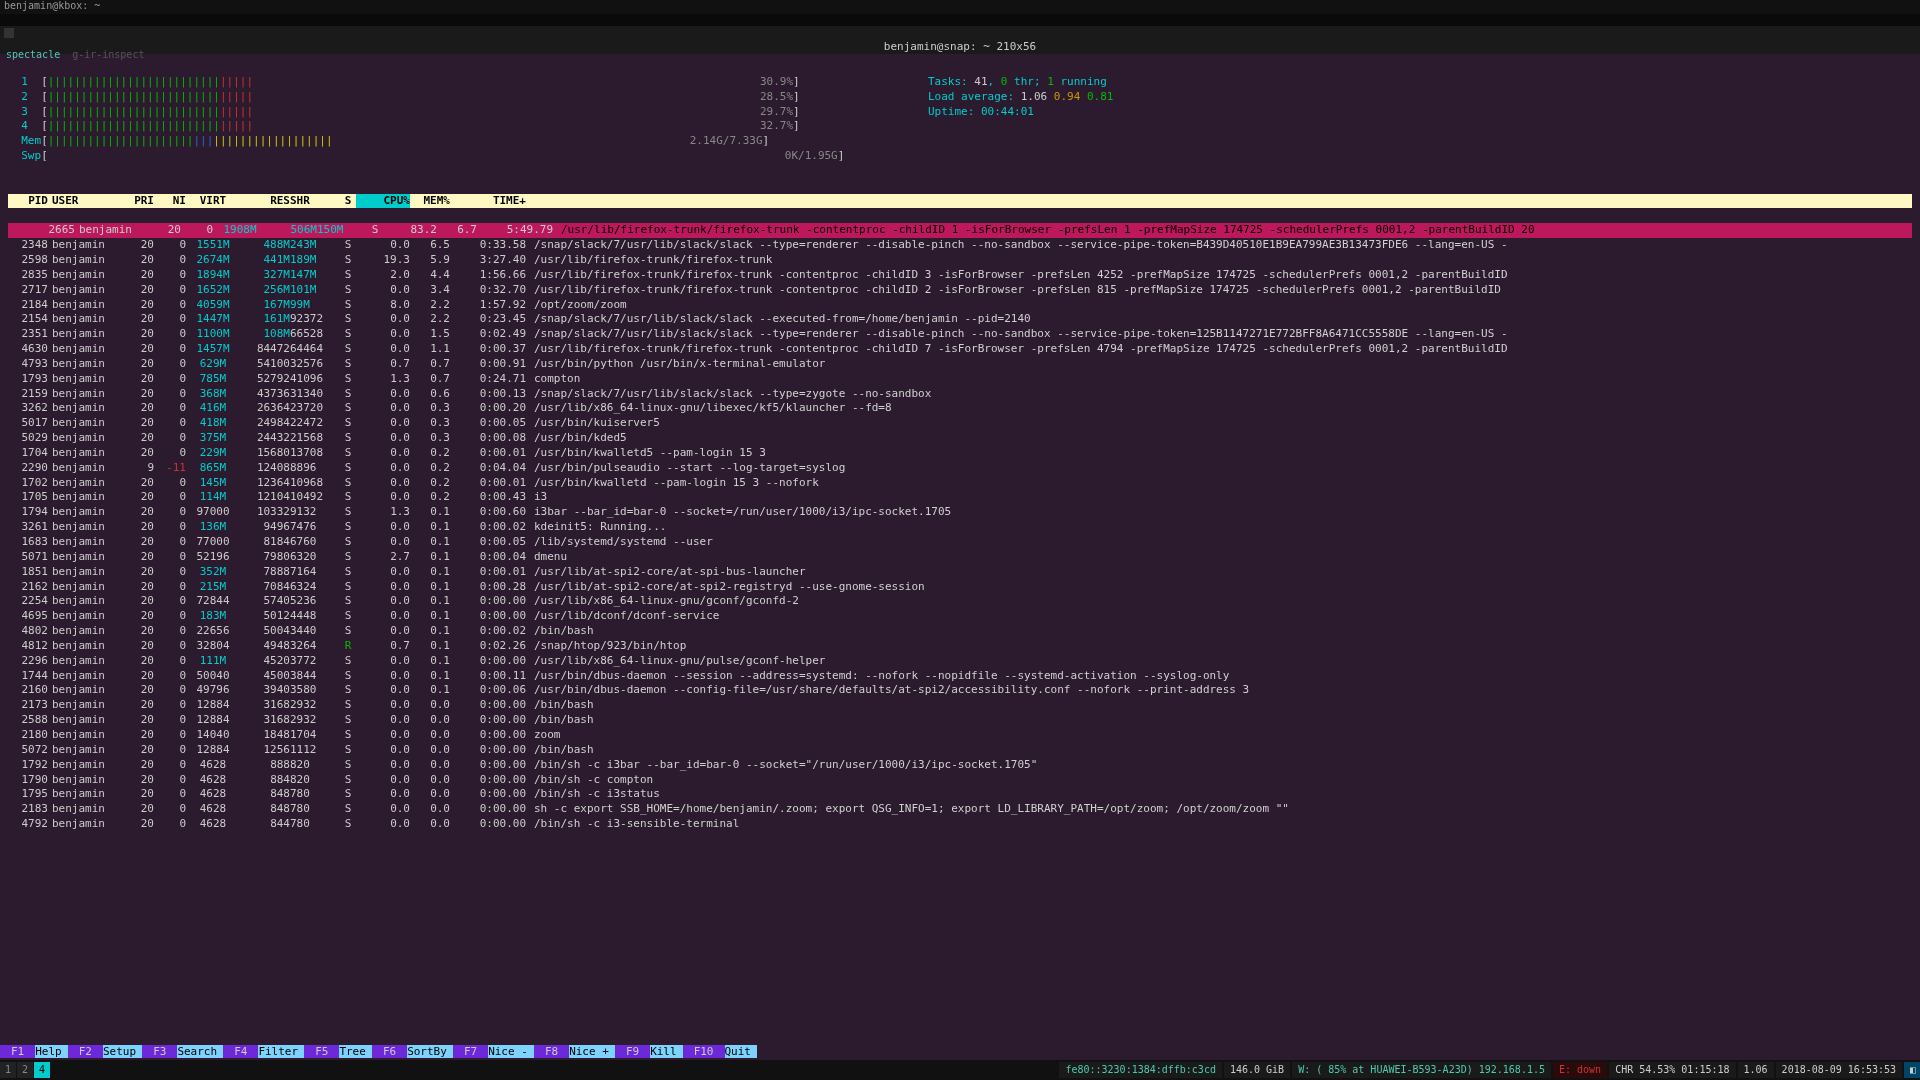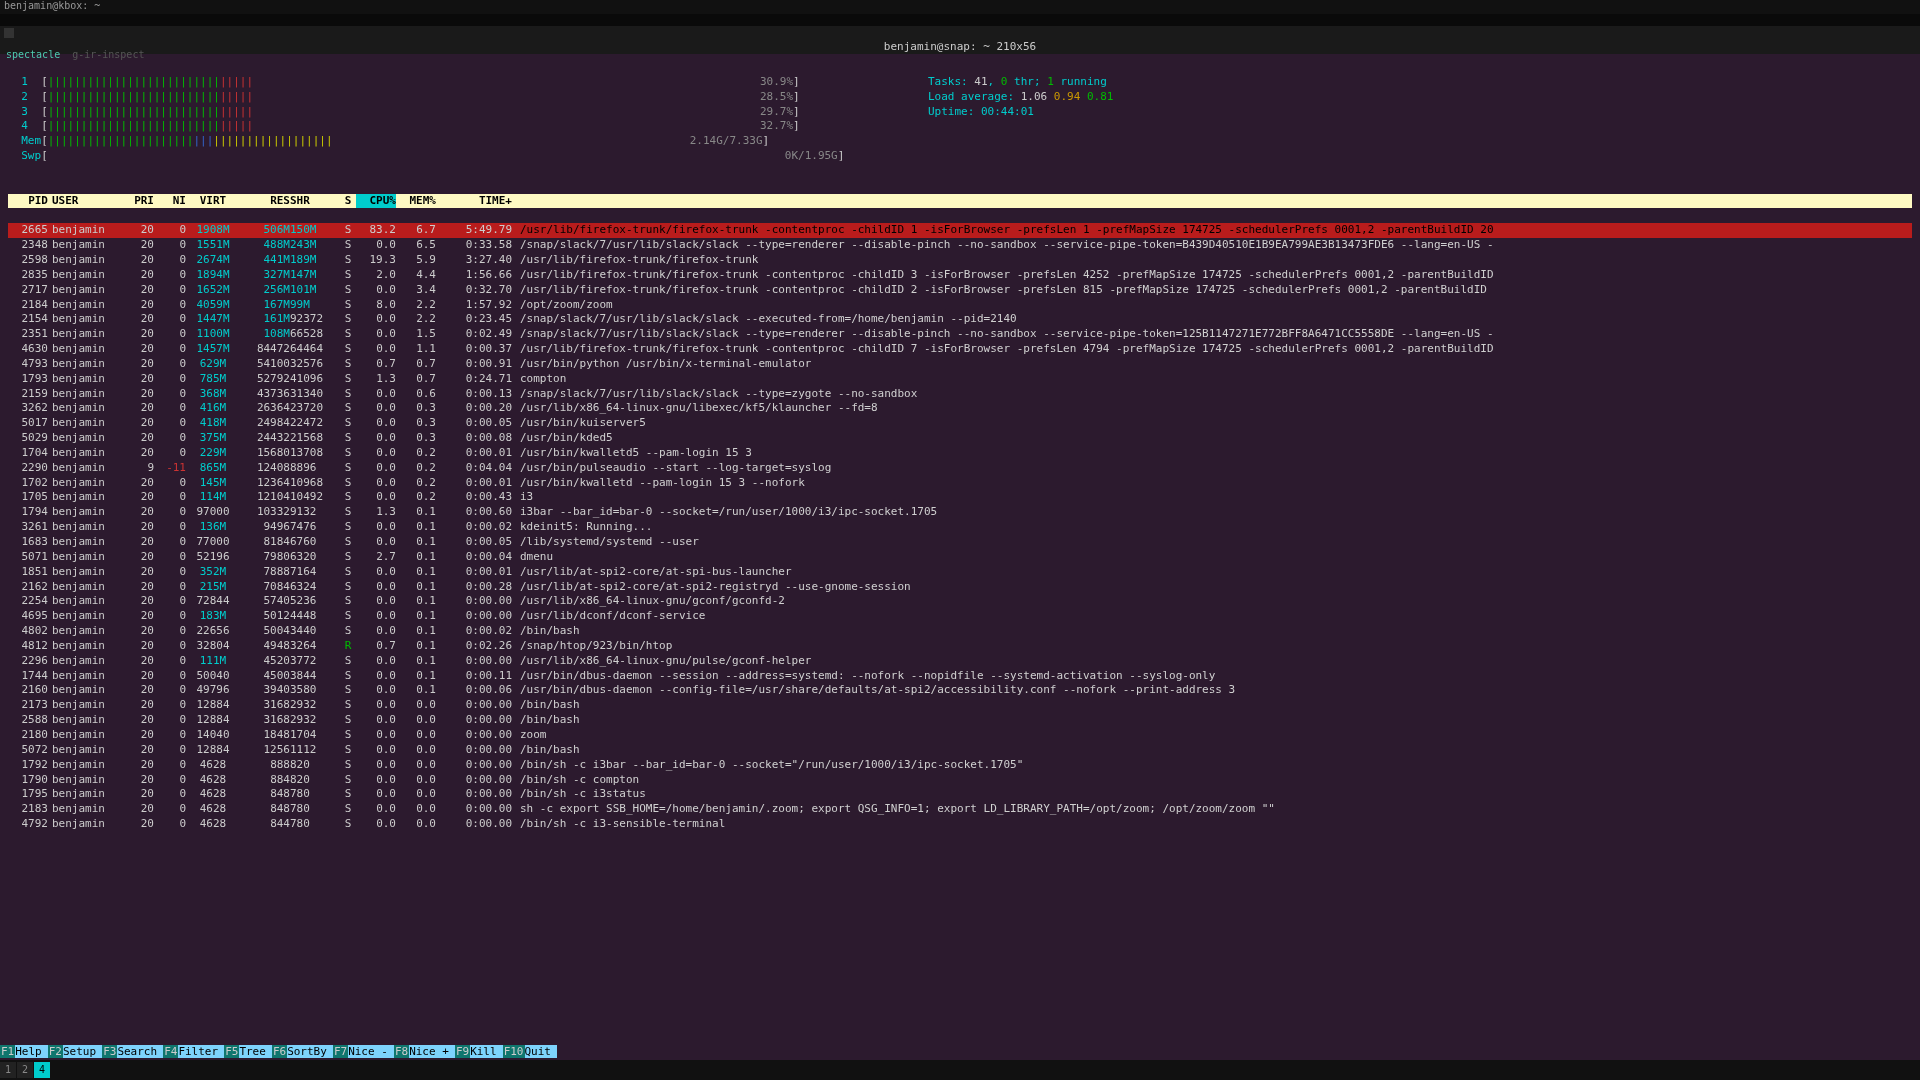--- a/index.html
+++ b/index.html
@@ -65,49 +65,49 @@
 .info-highlight { color: #0b0; }
 .info-warn { color: #c90; }
 .header-row {
   background: #fef9c3;
   color: #000;
   display: flex;
   font-weight: bold;
 }
 .header-row .sorted { background: #0cc; }
 .proc-row { display: flex; }
-.proc-row.selected { background: #b91c1c; color: #000; }
+.proc-row.selected { background: #be185d; color: #000; padding-left: 27px; }
 .proc-row.selected .c-cmd { color: #000; }
 .c-pid { width: 42px; text-align: right; padding-right: 2px; }
 .c-user { width: 72px; padding-left: 2px; }
 .c-pri { width: 32px; text-align: right; }
 .c-ni { width: 32px; text-align: right; }
 .c-virt { width: 54px; text-align: center; }
 .c-res { width: 50px; text-align: right; }
 .c-shr { width: 50px; text-align: left; }
 .c-s { width: 16px; text-align: center; }
-.c-cpu { width: 40px; text-align: right; }
+.c-cpu { width: 54px; text-align: right; }
 .c-mem { width: 40px; text-align: right; }
 .c-time { width: 80px; text-align: right; padding-right: 4px; }
 .c-cmd { flex: 1; padding-left: 4px; overflow: hidden; }
 .pid-val { color: #ccc; }
 .user-val { color: #ccc; }
 .num-val { color: #ccc; }
 .mem-big { color: #0cc; }
 .ni-neg { color: #c33; }
 .state-r { color: #0b0; }
 .footer {
   position: absolute;
   bottom: 22px;
   left: 0;
   right: 0;
   display: flex;
   font-size: 11px;
 }
-.footer .fkey { color: #ccc; background: #0f766e; padding: 0 1px; }
+.footer .fkey { color: #ccc; background: #6d28d9; padding: 0 11px; }
 .footer .flabel { background: #7dd3fc; color: #000; padding: 0 6px 0 0; }
 .statusbar {
   position: absolute;
   bottom: 0;
   left: 0;
   right: 0;
   height: 20px;
   background: #111;
   display: flex;
   align-items: center;
@@ -225,13 +225,23 @@
     <span class="fkey">F10</span>
     <span class="flabel">Quit  </span>
   </div>
 
 <div class="statusbar">
   <div class="workspaces" id="workspaces">
       <div class="ws">1</div>
       <div class="ws">2</div>
       <div class="ws active">4</div>
     </div>
+  <div class="right">
+    <span class="seg cyan">fe80::3230:1384:dffb:c3cd</span>
+    <span class="seg">146.0 GiB</span>
+    <span class="seg cyan">W: ( 85% at HUAWEI-B593-A23D) 192.168.1.5</span>
+    <span class="seg red">E: down</span>
+    <span class="seg">CHR 54.53% 01:15:18</span>
+    <span class="seg">1.06</span>
+    <span class="seg">2018-08-09 16:53:53</span>
+    <span class="seg" style="width:16px;background:#046;">◧</span>
+  </div>
 </div>
 
 </body></html>

